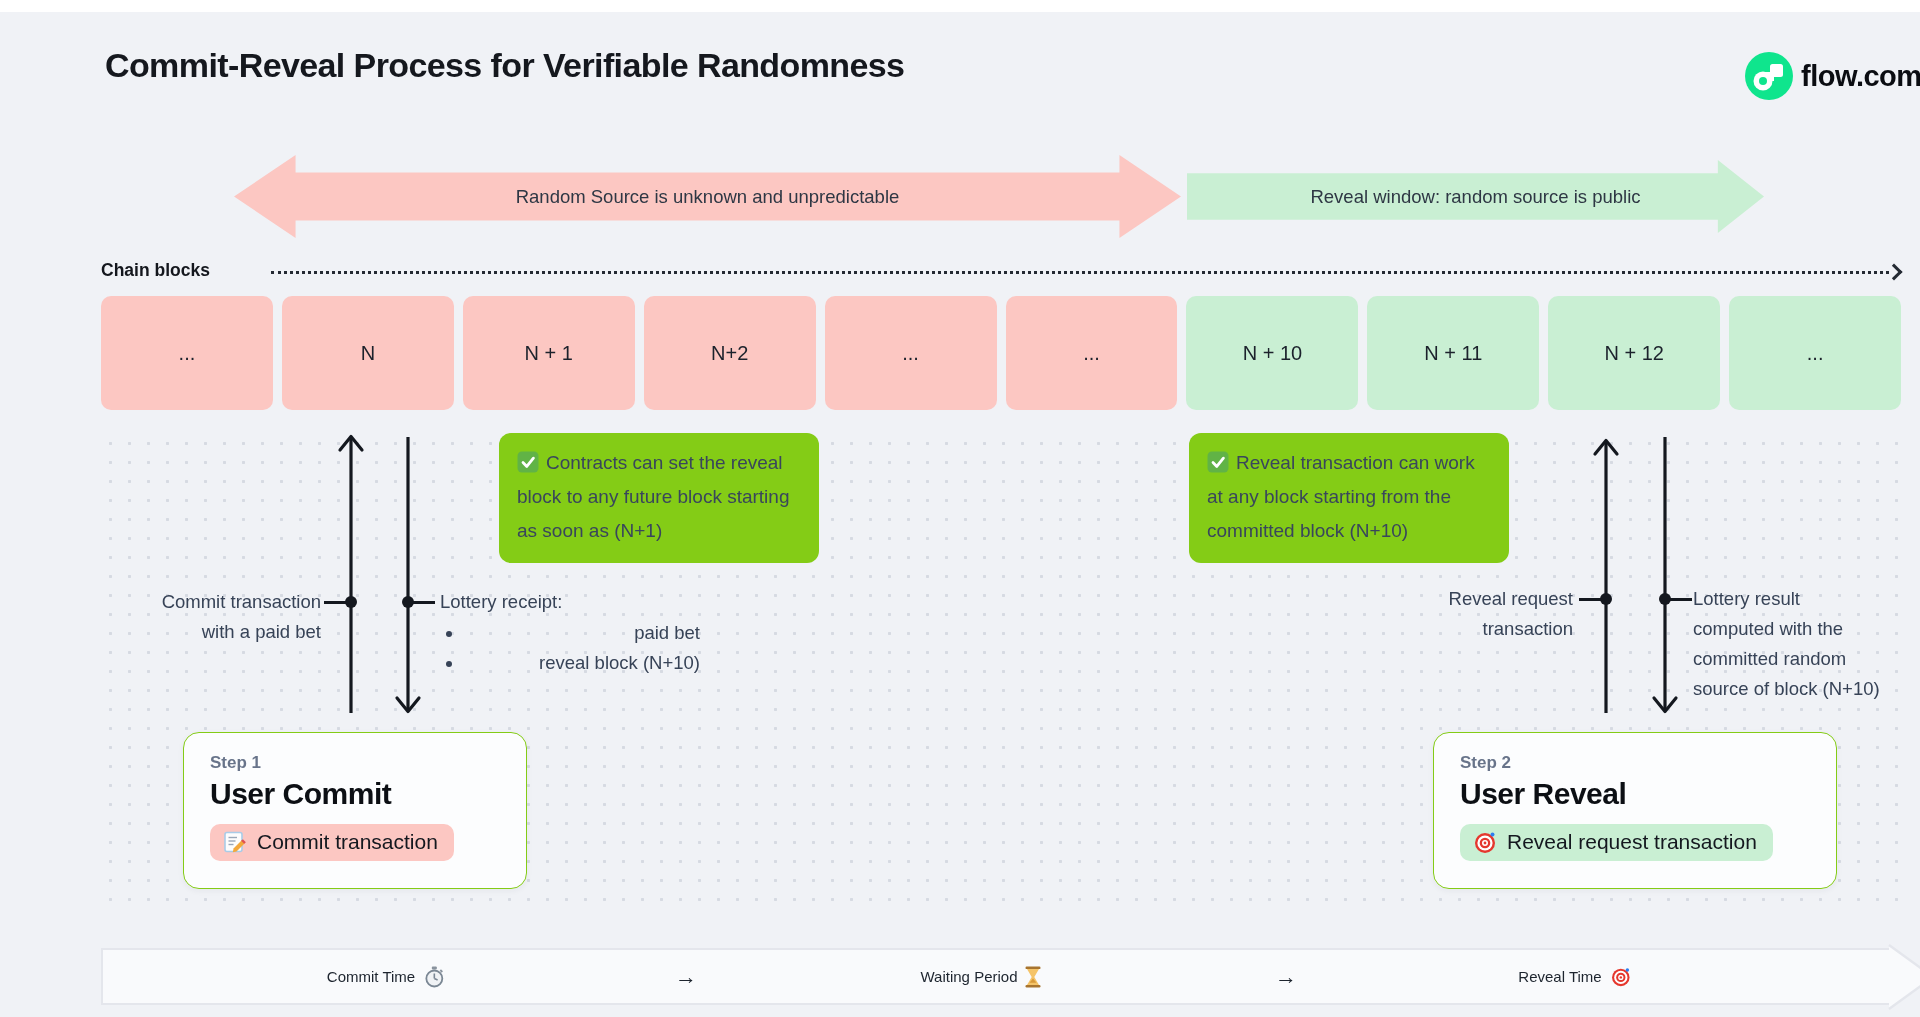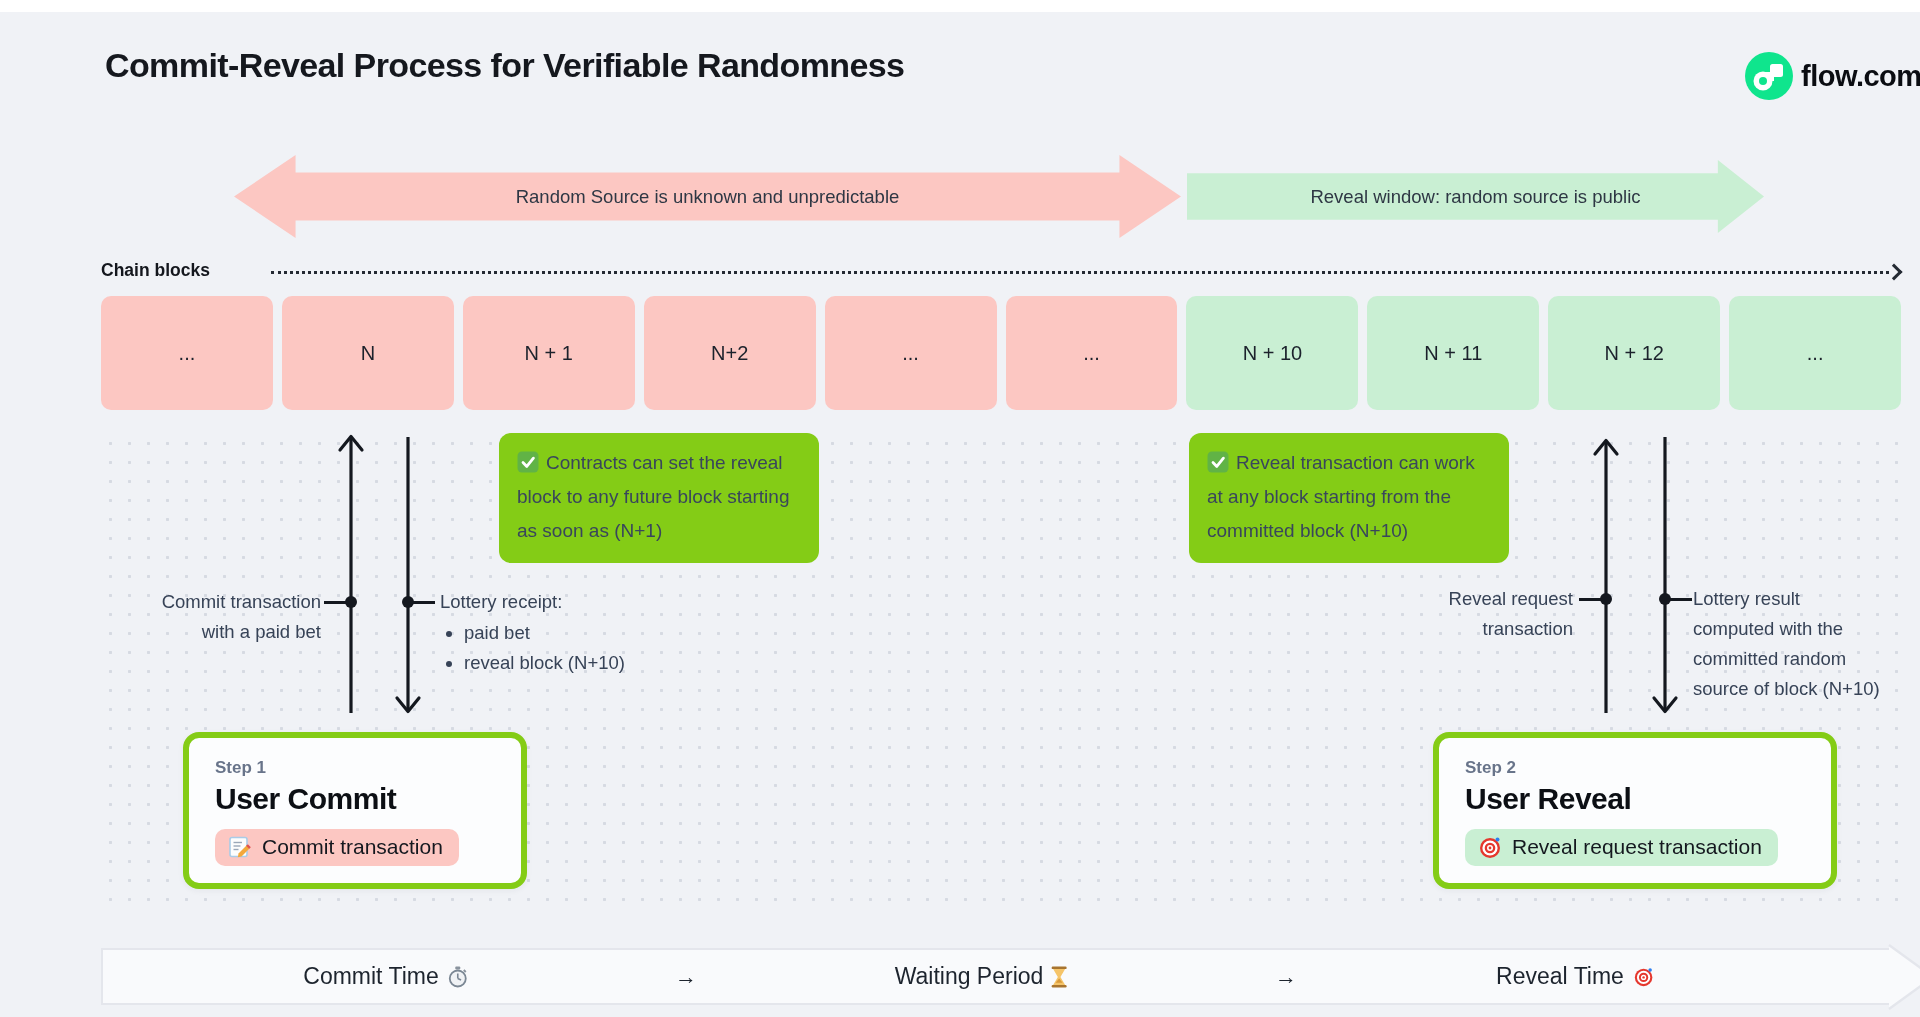--- a/index.html
+++ b/index.html
@@ -70,44 +70,44 @@
   .c1 { left: 283px; top: 601px; width: 24px; }
   .c2 { left: 370px; top: 601px; width: 24px; }
   .c3 { left: 1538px; top: 598px; width: 24px; }
   .c4 { left: 1627px; top: 598px; width: 24px; }
 
   
   .anno { position: absolute; font-size: 18.5px; line-height: 30px; color: #374357; }
   .anno-commit { left: 66px; top: 587px; width: 214px; text-align: right; }
   .anno-receipt { left: 399px; top: 587px; width: 260px; }
   .anno-receipt ul { margin-top: 1px; padding-left: 24px; }
-  .anno-receipt li { line-height: 30px; }
+  .anno-receipt li { line-height: 30px; text-align: right; }
   .anno-reveal { left: 1320px; top: 584px; width: 212px; text-align: right; }
   .anno-result { left: 1652px; top: 584px; width: 220px; }
 
   
   .step-card { position: absolute; top: 732px; height: 157px; background: #fcfdfe;
-    border: 6px solid #84cc16; border-radius: 16px; padding: 20px 26px;
+    border: 1px solid #84cc16; border-radius: 16px; padding: 20px 26px;
     box-shadow: 0 2px 6px rgba(30,40,60,0.05); }
   .step-card.one { left: 142px; width: 344px; }
   .step-card.two { left: 1392px; width: 404px; }
   .step-label { font-size: 17px; font-weight: 700; color: #68748a; margin-bottom: 4px; }
   .step-title { font-size: 30px; font-weight: 800; color: #0c0f14; letter-spacing: -0.5px; margin-bottom: 13px; }
   .step-button { display: inline-flex; align-items: center; gap: 10px; padding: 6px 16px 7px 13px;
     border-radius: 10px; font-size: 21px; font-weight: 500; color: #14181f; border: none; cursor: pointer;
     font-family: "Liberation Sans", sans-serif; }
   .step-button.pink { background: #fcc7c2; }
   .step-button.green { background: #c9efd3; }
 
   
   .timeline-bar { position: absolute; left: 60px; top: 948px; width: 1788px; height: 57px;
     background: #f9fafc; border: 2px solid #e4e6ec; border-right: none; }
   .timeline-chevron { position: absolute; left: 1846px; top: 944px; }
   .tl-item { position: absolute; top: 948px; height: 57px; display: flex; align-items: center; gap: 9px;
-    transform: translateX(-50%); font-size: 23px; color: #1d242e; white-space: nowrap; }
+    transform: translateX(-50%); font-size: 15px; color: #1d242e; white-space: nowrap; }
   .tl-1 { left: 345px; } .tl-2 { left: 645px; font-size: 22px; } .tl-3 { left: 940px; gap: 7px; }
   .tl-4 { left: 1245px; font-size: 22px; } .tl-5 { left: 1534px; }
 </style>
 </head>
 <body>
 
 <div class="canvas">
 
   <h1 class="page-title">Commit-Reveal Process for Verifiable Randomness</h1>
   <div class="brand">

